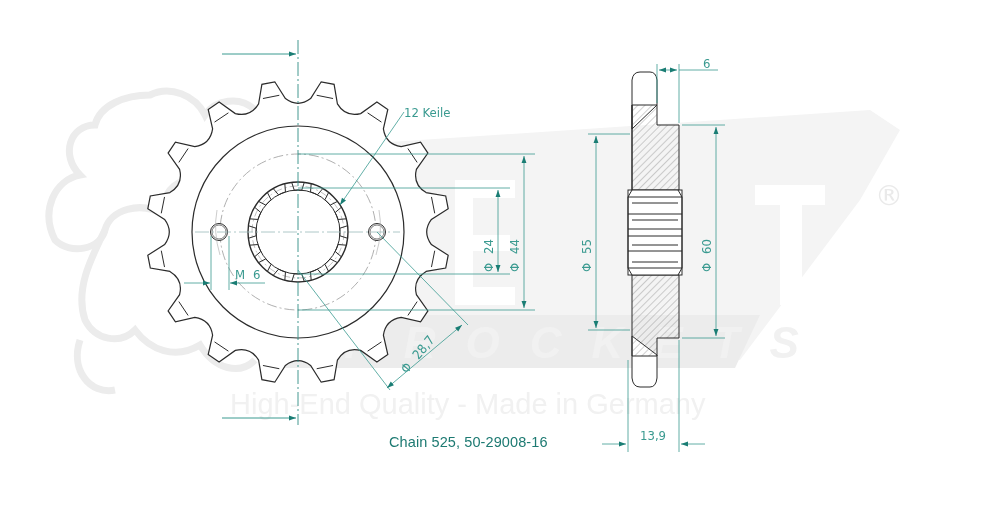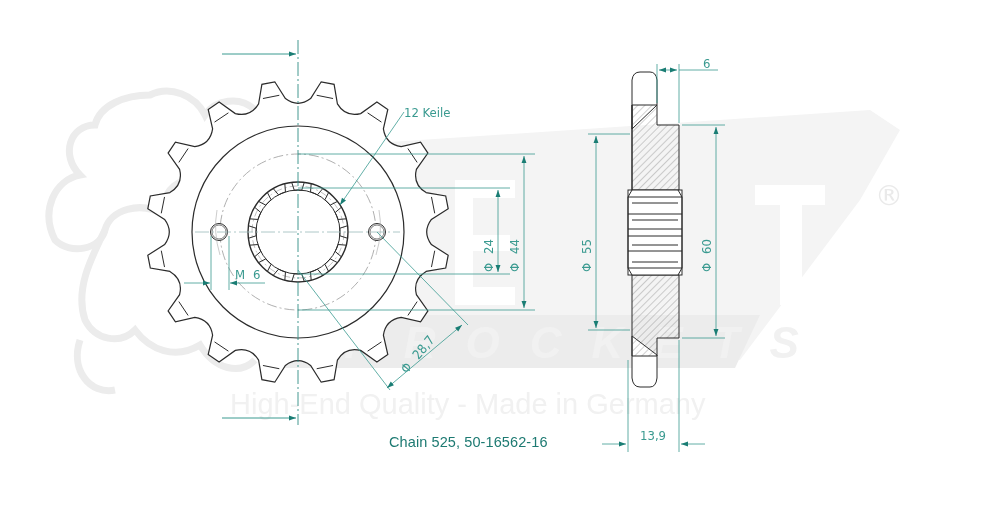--- a/index.html
+++ b/index.html
@@ -207,13 +207,13 @@
       <text class="dim-text" x="-40" y="0" font-size="15">Φ</text>
       <text class="dim-text" x="-22" y="0">55</text>
     </g>
     <g transform="translate(711,232) rotate(-90)">
       <text class="dim-text" x="-40" y="0" font-size="15">Φ</text>
       <text class="dim-text" x="-22" y="0">60</text>
     </g>
   </g>
 </svg>
 
-<div class="caption">Chain 525, 50-16562-16</div>
+<div class="caption">Chain 525, 50-29008-16</div>
 
 </body></html>

